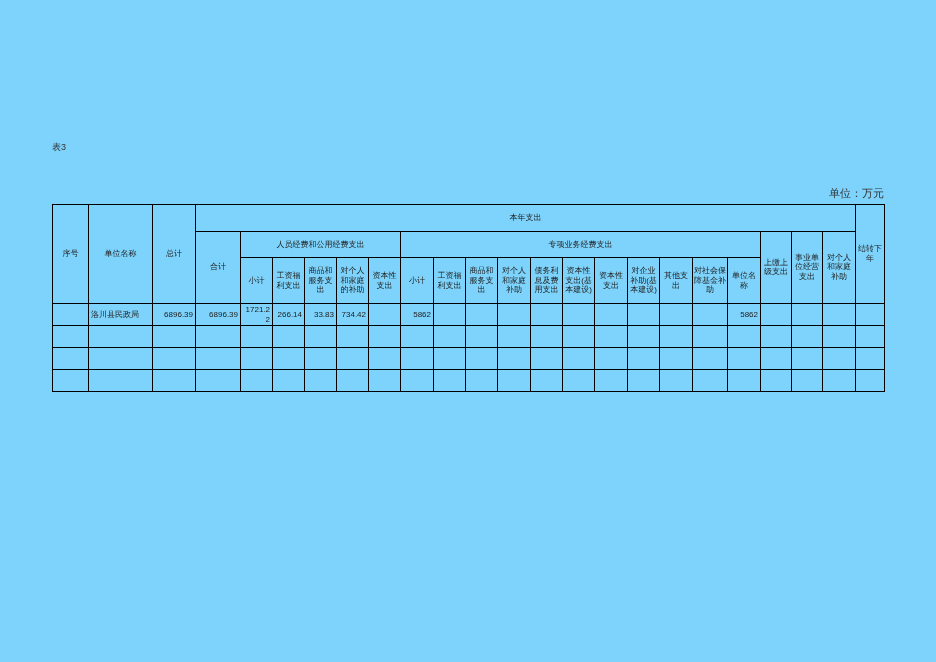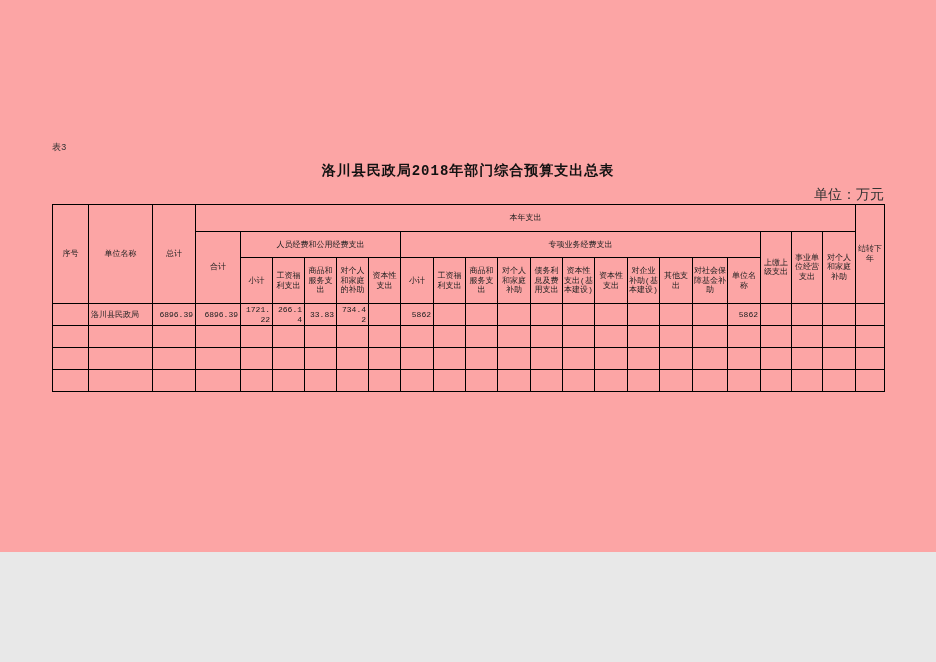--- a/index.html
+++ b/index.html
@@ -1,22 +1,22 @@
 <!DOCTYPE html>
 <html><head>
 <meta charset="utf-8">
 <style>
   * { margin: 0; padding: 0; box-sizing: border-box; }
   html, body { background: #e8e8e8; }
   .page {
     position: relative;
     width: 936px;
-    height: 552px;
-    background: #fca5a5;
-    font-family: Liberation Mono, monospace;
+    height: 662px;
+    background: #7dd3fc;
+    font-family: Liberation Sans, sans-serif;
     color: #1c1c1c;
     overflow: hidden;
   }
   .note {
     position: absolute;
     left: 52px;
     top: 141px;
     font-size: 9px;
     color: #333;
   }
@@ -28,21 +28,21 @@
     text-align: center;
     font-size: 14px;
     font-weight: bold;
     letter-spacing: 1px;
     color: #111;
   }
   .unit-label {
     position: absolute;
     right: 52px;
     top: 186px;
-    font-size: 14px;
+    font-size: 11px;
     color: #333;
   }
   table.budget {
     position: absolute;
     left: 52px;
     top: 204px;
     width: 832px;
     border-collapse: collapse;
     table-layout: fixed;
     font-size: 8px;
@@ -72,21 +72,20 @@
   table.budget td.num { text-align: right; }
   table.budget td.txt { text-align: left; }
 </style>
 </head>
 <body>
 
 <div class="page">
 
   <div class="note">表3</div>
 
-  <div class="title">洛川县民政局2018年部门综合预算支出总表</div>
 
   <div class="unit-label">单位：万元</div>
 
   <table class="budget">
     <colgroup>
       <col style="width:36px">
         <col style="width:64px">
         <col style="width:43px">
         <col style="width:45px">
       <col style="width:32px">

